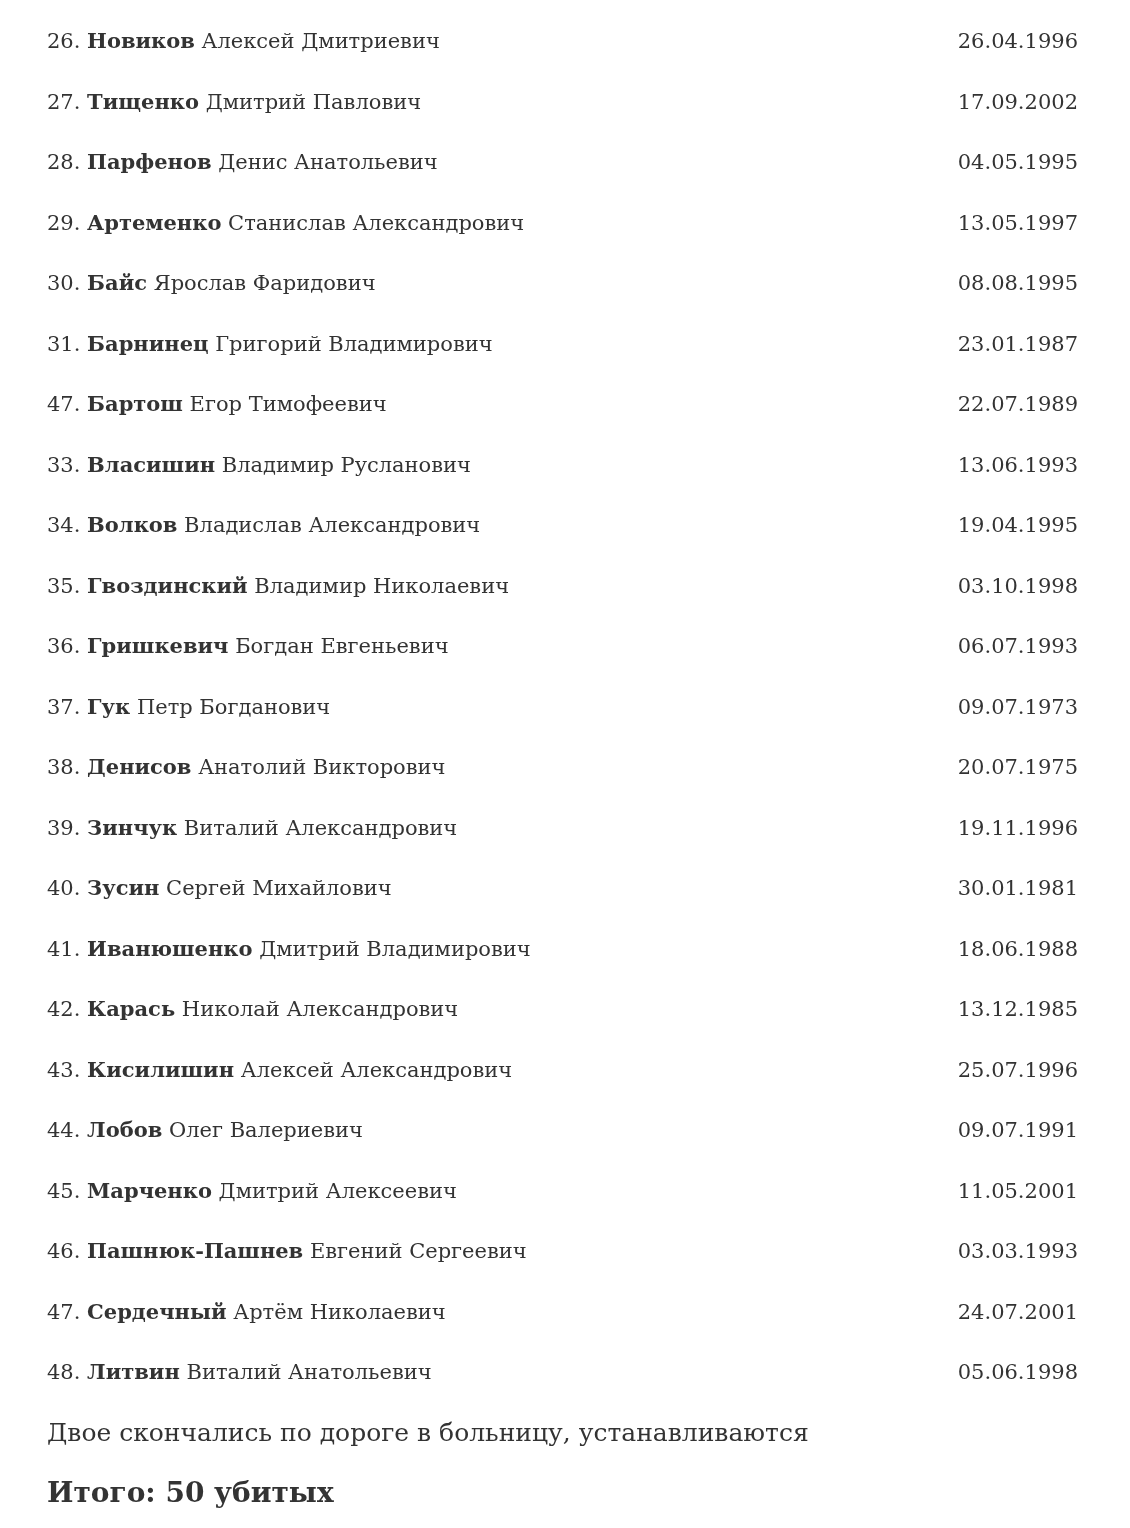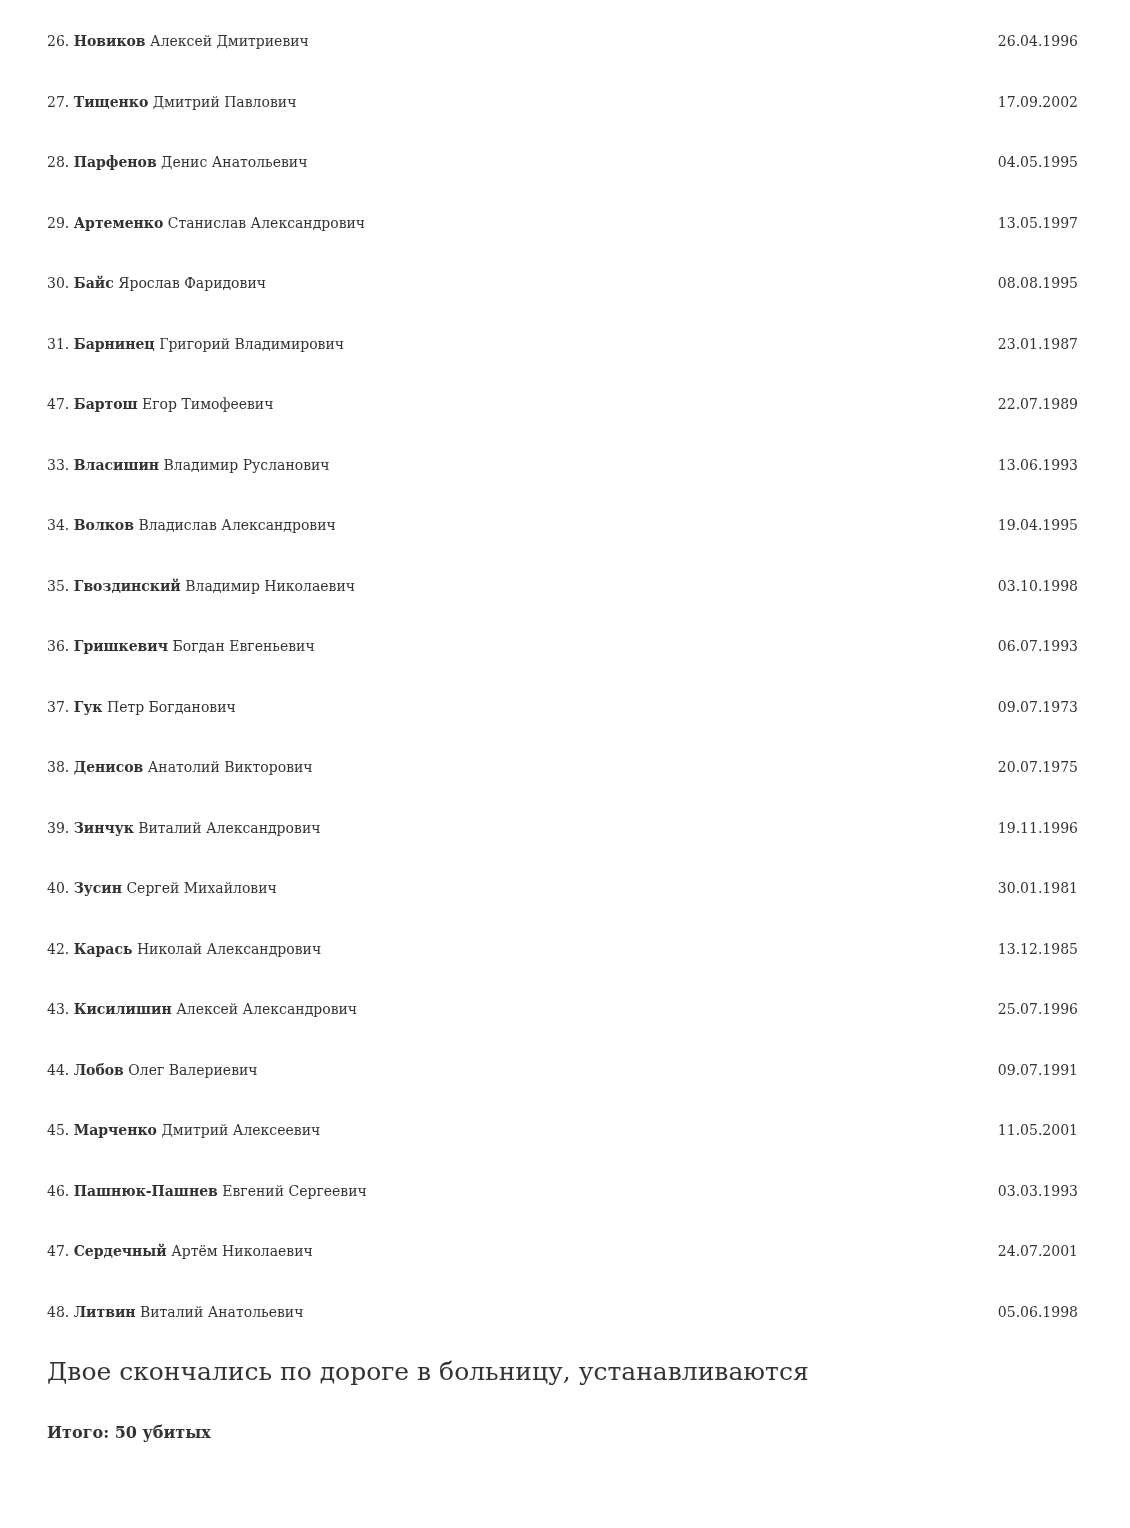--- a/index.html
+++ b/index.html
@@ -18,21 +18,21 @@
     padding: 11px 52px 0 47px;
     box-sizing: border-box;
     width: 1130px;
   }
   .row {
     display: flex;
     justify-content: flex-start;
     align-items: baseline;
     height: 60.5px;
     line-height: 60.5px;
-    font-size: 14px;
+    font-size: 21px;
     white-space: nowrap;
   }
   .row-left {
     flex: 1 1 auto;
     overflow: hidden;
   }
   .num {
     font-weight: 400;
   }
   .surname {
@@ -50,21 +50,21 @@
   .note {
     height: 60.5px;
     line-height: 60.5px;
     font-size: 25px;
     font-weight: 400;
     white-space: nowrap;
   }
   .total {
     height: 60.5px;
     line-height: 60.5px;
-    font-size: 16px;
+    font-size: 28px;
     font-weight: 700;
     white-space: nowrap;
   }
 </style>
 </head>
 <body>
 
 <div class="page">
   <div id="victims-list">
   <div class="row">
@@ -135,20 +135,24 @@
   <div class="row">
     <div class="row-left"><span class="num">39.</span> <span class="surname">Зинчук</span> <span class="name">Виталий Александрович</span></div>
     <div class="date">19.11.1996</div>
   </div>
 
   <div class="row">
     <div class="row-left"><span class="num">40.</span> <span class="surname">Зусин</span> <span class="name">Сергей Михайлович</span></div>
     <div class="date">30.01.1981</div>
   </div>
 
+  <div class="row">
+    <div class="row-left"><span class="num">41.</span> <span class="surname">Иванюшенко</span> <span class="name">Дмитрий Владимирович</span></div>
+    <div class="date">18.06.1988</div>
+  </div>
 
   <div class="row">
     <div class="row-left"><span class="num">42.</span> <span class="surname">Карась</span> <span class="name">Николай Александрович</span></div>
     <div class="date">13.12.1985</div>
   </div>
 
   <div class="row">
     <div class="row-left"><span class="num">43.</span> <span class="surname">Кисилишин</span> <span class="name">Алексей Александрович</span></div>
     <div class="date">25.07.1996</div>
   </div>

